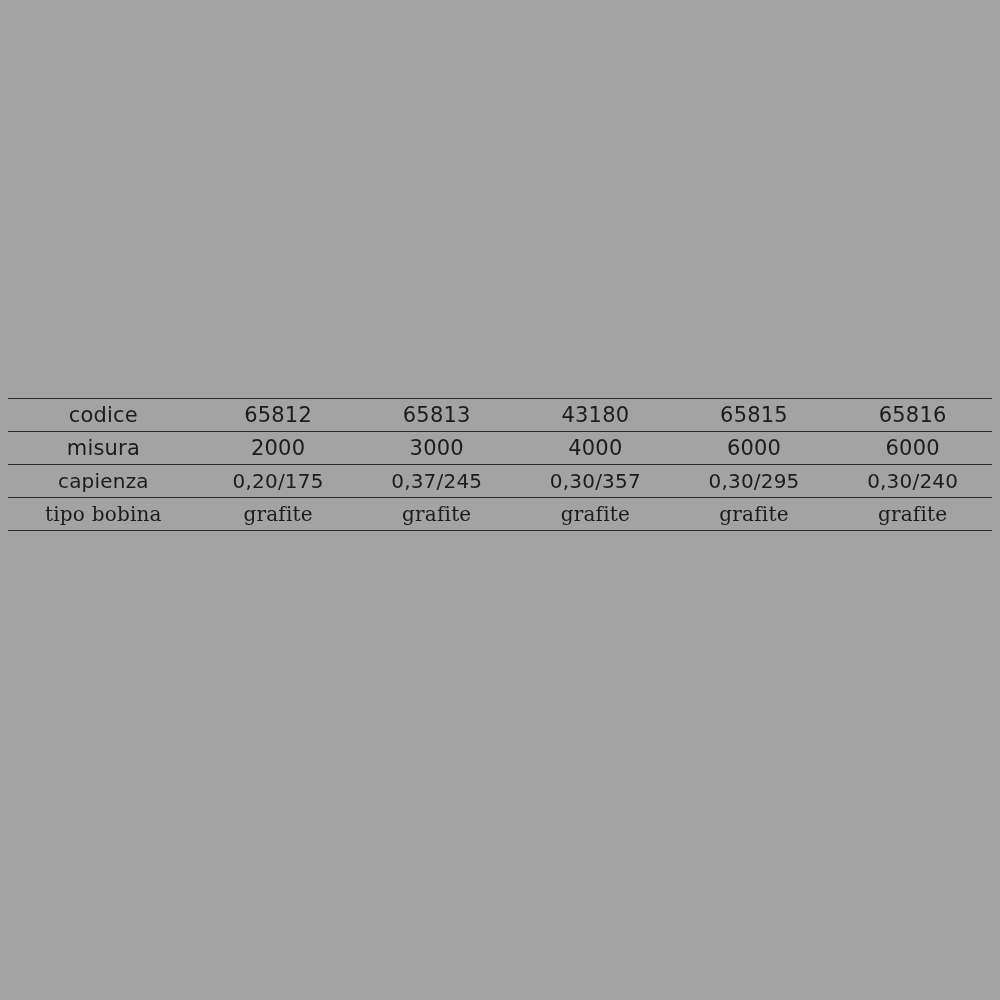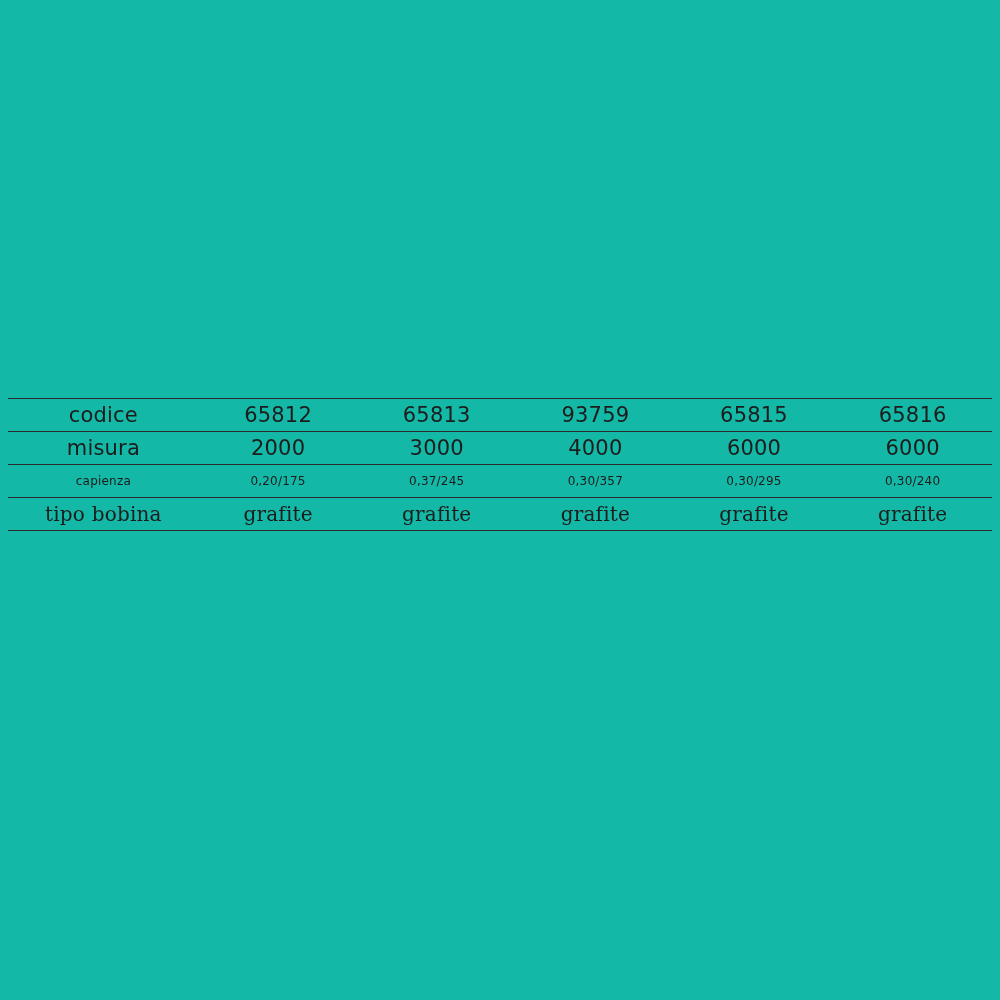--- a/index.html
+++ b/index.html
@@ -10,21 +10,21 @@
     background: #ffffff;
   }
   body {
     font-family: "DejaVu Sans", sans-serif;
     color: #1a1a1a;
   }
   .page {
     position: relative;
     width: 1000px;
     height: 1000px;
-    background: #14b8a6;
+    background: #a3a3a3;
   }
   .spec-table-wrap {
     position: absolute;
     left: 8px;
     top: 398px;
     width: 984px;
   }
   table.spec-table {
     width: 100%;
     border-collapse: collapse;
@@ -46,42 +46,42 @@
   }
   table.spec-table td.row-label {
     width: 190px;
   }
   table.spec-table td.val {
     width: 158px;
   }
   
   tr[data-row="capienza"] td,
   tr[data-row="giri"] td {
-    font-size: 12px;
+    font-size: 20px;
   }
   tr[data-row="bobina"] td {
     font-family: "DejaVu Serif", serif;
     font-size: 20px;
     text-align: center;
   }
 </style>
 </head>
 <body>
 
 <div class="page">
 
   <div class="spec-table-wrap">
     <table class="spec-table">
       <tbody>
 
         <tr data-row="codice">
           <td class="row-label">codice</td>
           <td class="val">65812</td>
           <td class="val">65813</td>
-          <td class="val">93759</td>
+          <td class="val">43180</td>
           <td class="val">65815</td>
           <td class="val">65816</td>
         </tr>
 
         <tr data-row="misura">
           <td class="row-label">misura</td>
           <td class="val">2000</td>
           <td class="val">3000</td>
           <td class="val">4000</td>
           <td class="val">6000</td>

